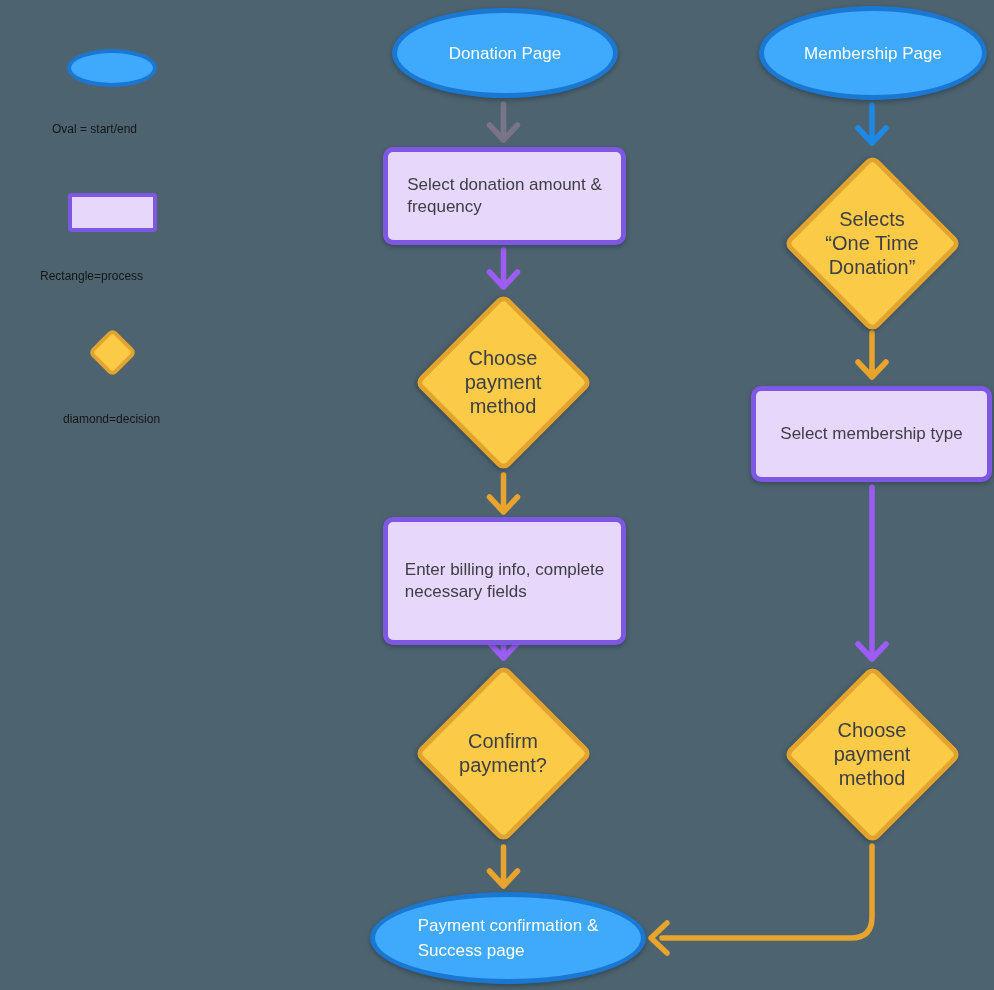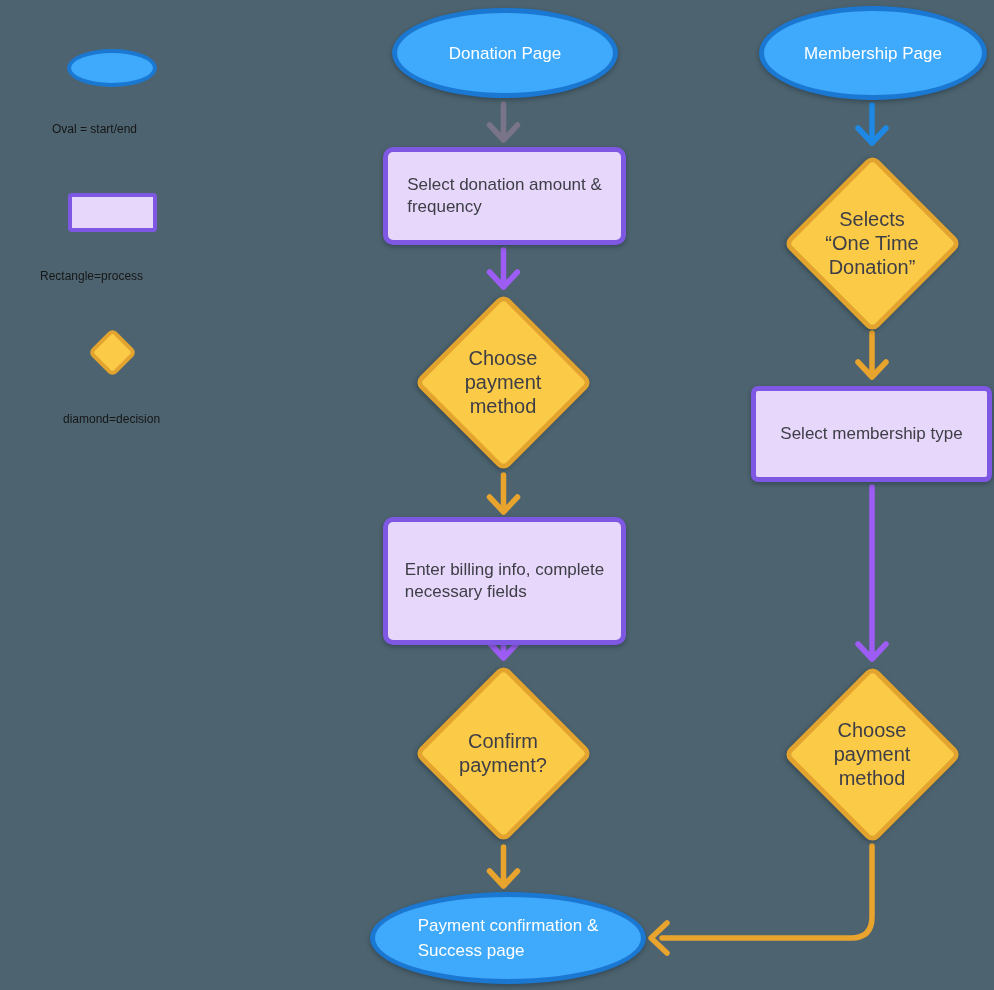--- a/index.html
+++ b/index.html
@@ -107,21 +107,21 @@
 Success page</span>
   </div>
 
   <div class="diamond" style="left:782px;top:153px;width:180px;height:180px;">
     <div class="shape"></div>
     <div class="label">Selects
 “One Time
 Donation”</div>
   </div>
 
-  <div class="node rect" style="left:751px;top:386px;width:241px;height:96px;border-radius:7px;">
+  <div class="node rect" style="left:751px;top:386px;width:241px;height:96px;">
     <span class="label">Select membership type</span>
   </div>
 
   <div class="diamond" style="left:782px;top:664px;width:180px;height:180px;">
     <div class="shape"></div>
     <div class="label">Choose
 payment
 method</div>
   </div>
 

